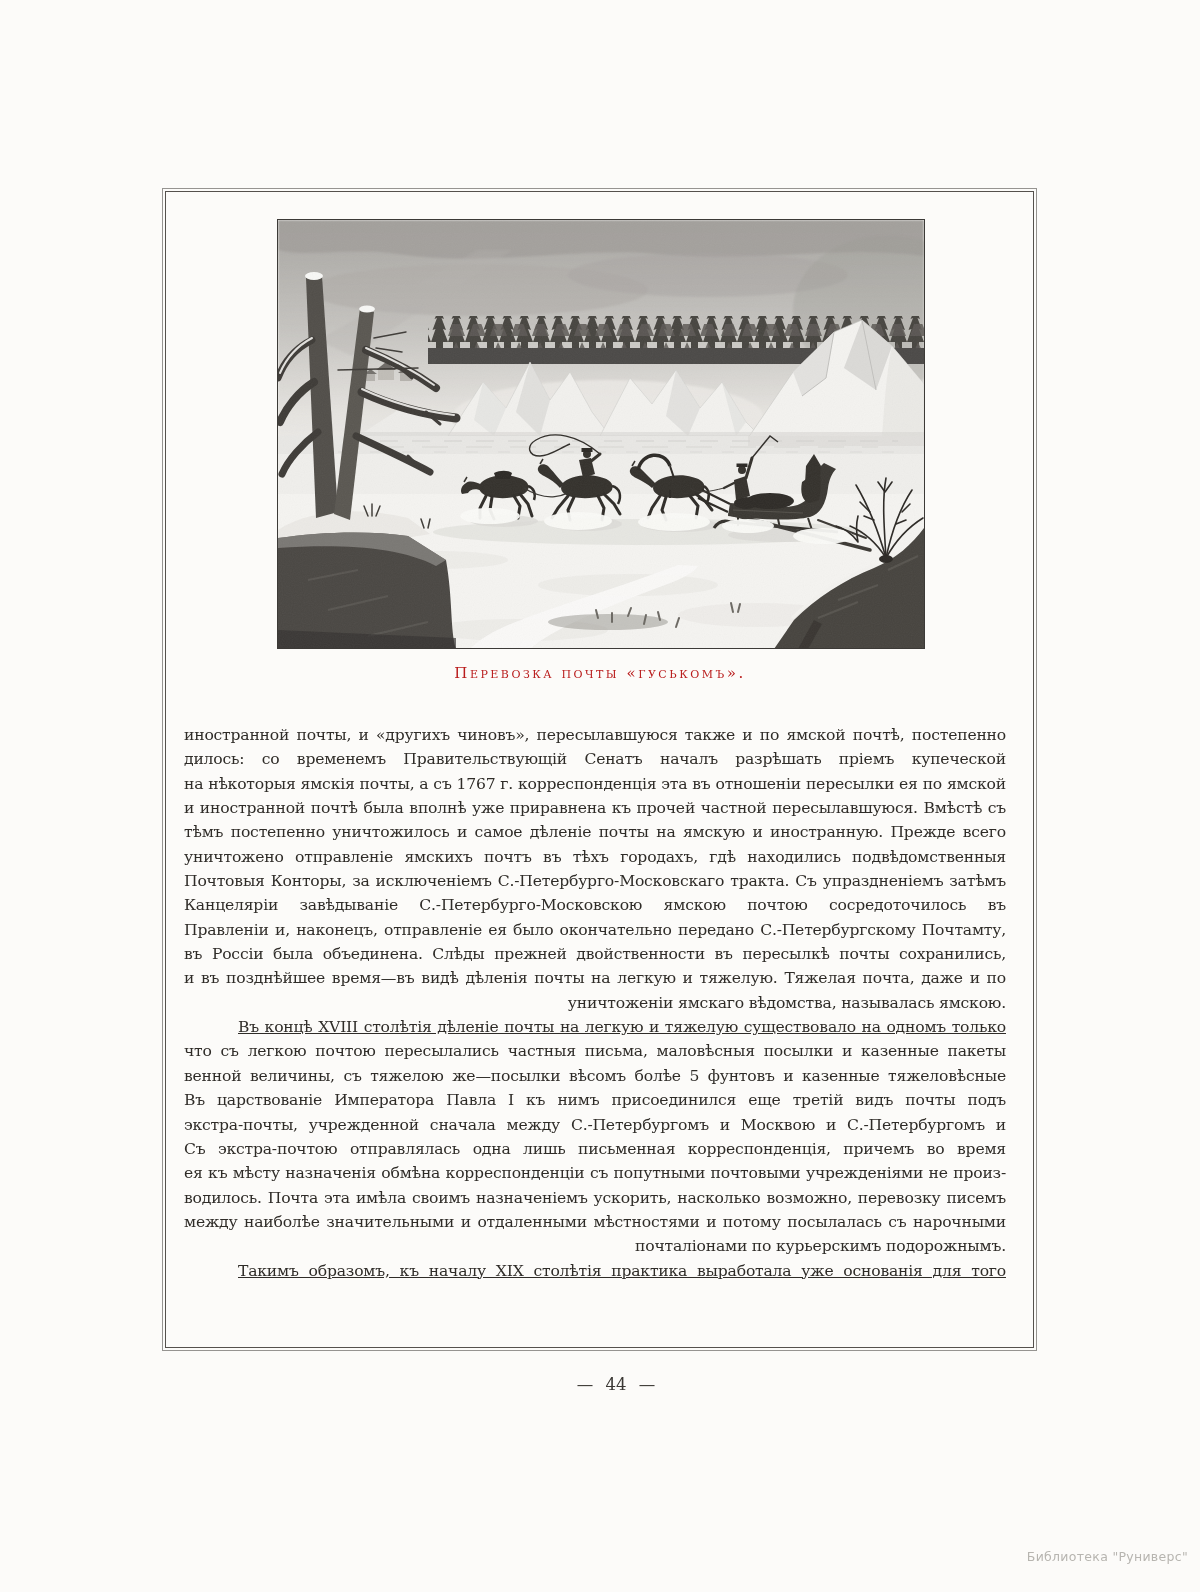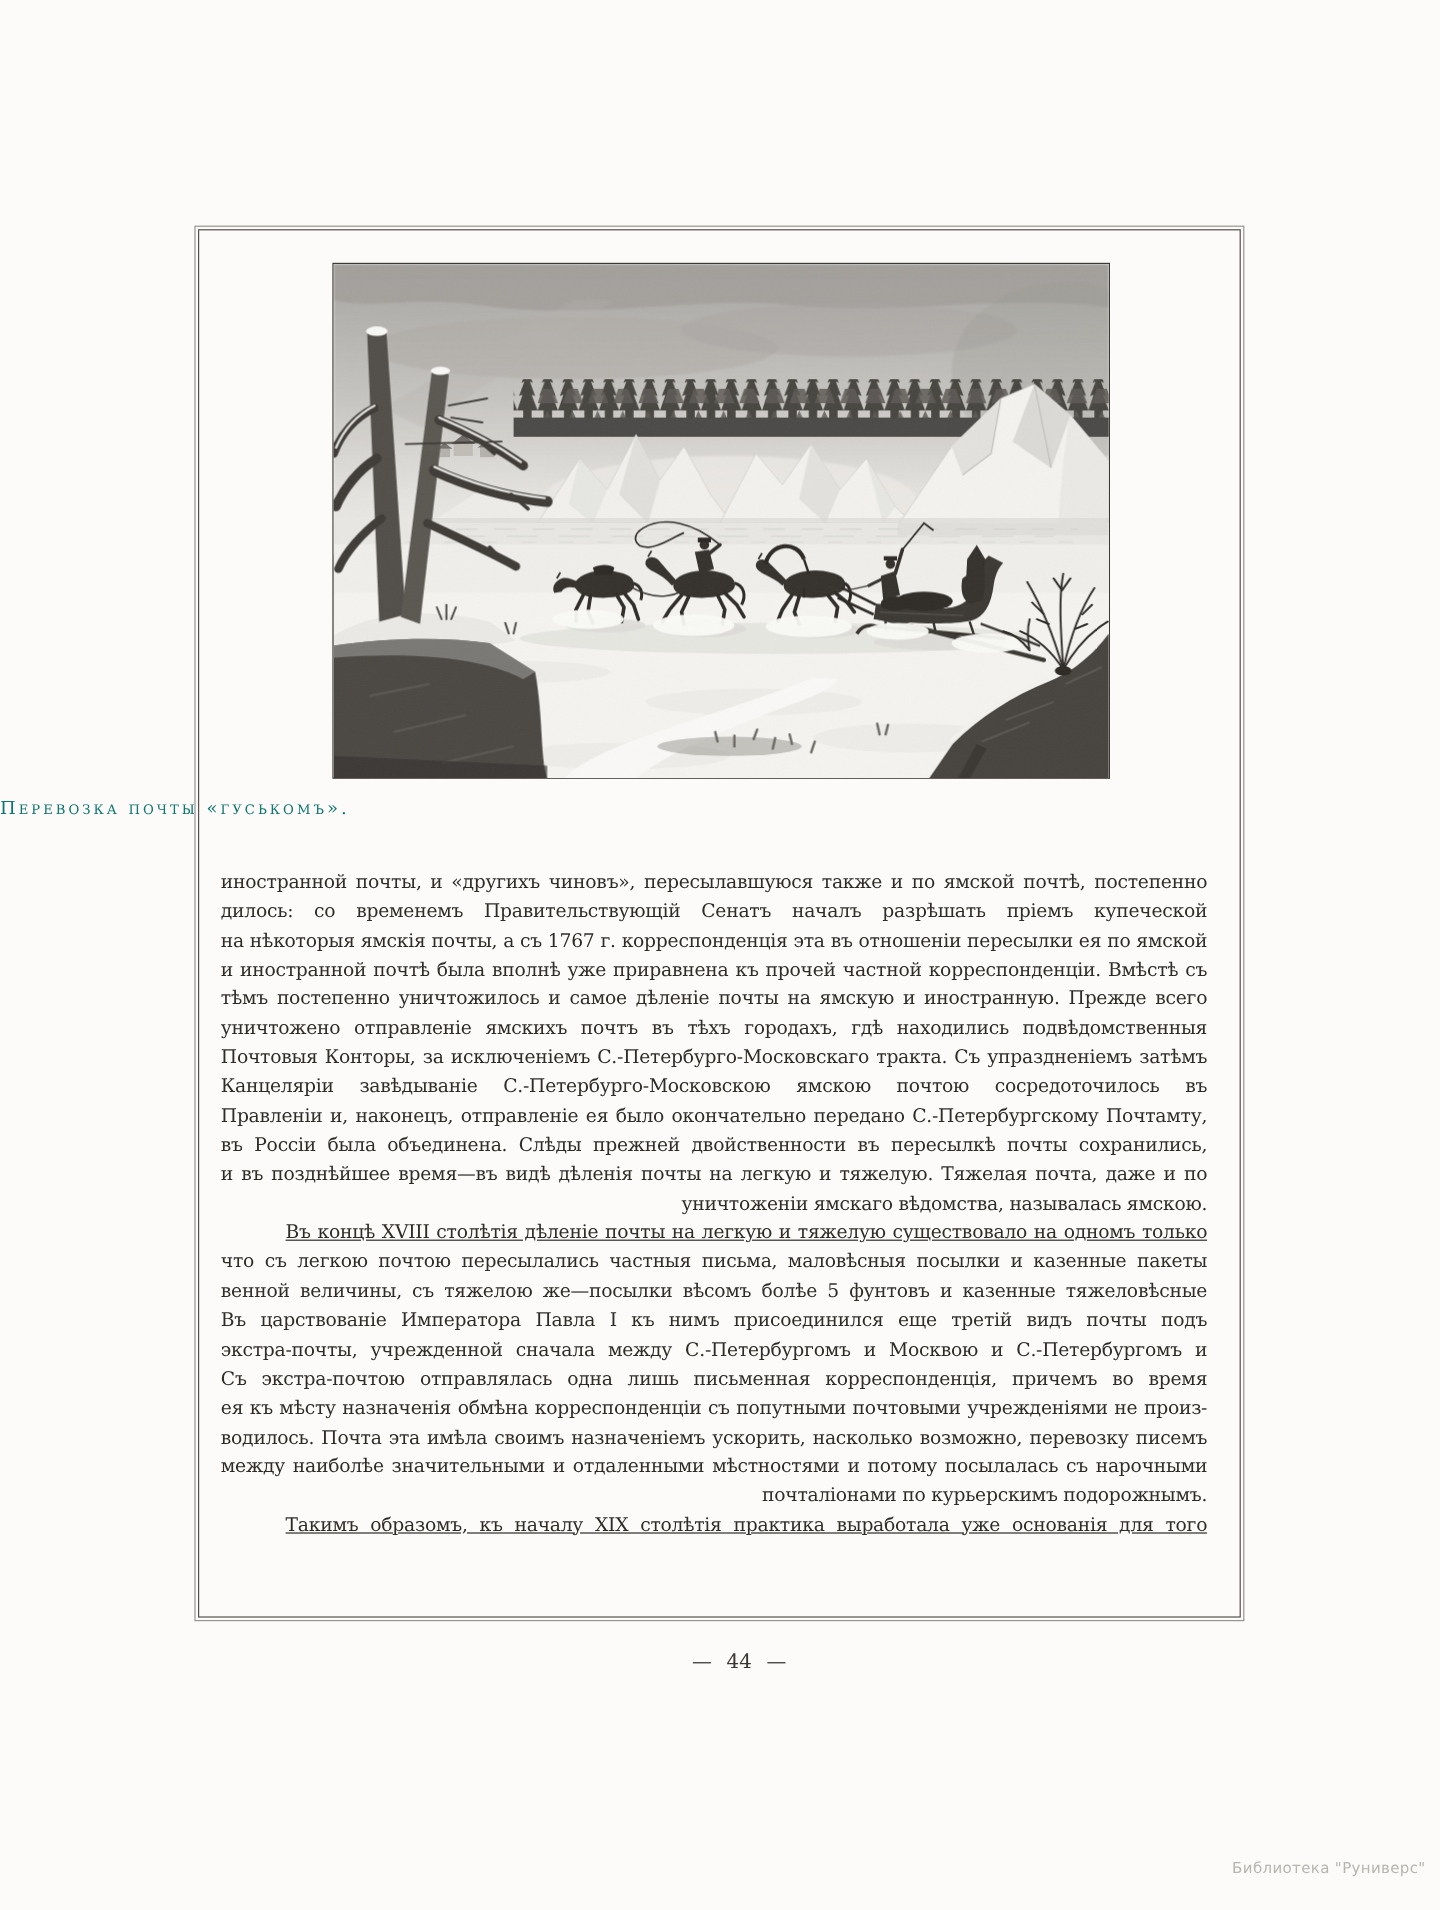--- a/index.html
+++ b/index.html
@@ -4,22 +4,22 @@
 <style>
   html,body{margin:0;padding:0;background:#ffffff;}
   .page{position:relative;width:1200px;height:1592px;background:#fcfbf9;overflow:hidden;
         font-family:"DejaVu Serif", serif;color:#2f2c28;}
   .outer-frame{position:absolute;left:162px;top:188px;width:873px;height:1161px;
         border:1px solid #969491;background:transparent;}
   .inner-frame{position:absolute;left:2px;top:2px;right:2px;bottom:2px;border:1px solid #55514d;}
   .plate{position:absolute;left:277px;top:219px;width:646px;height:428px;border:1px solid #3c3a37;
         background:#f5f4f1;}
   .plate svg{display:block;}
-  .caption{position:absolute;left:0;top:664px;width:1200px;text-align:left;
-        font-size:15px;letter-spacing:2.5px;font-variant:small-caps;color:#0f766e;}
+  .caption{position:absolute;left:0;top:664px;width:1200px;text-align:center;
+        font-size:15px;letter-spacing:2.5px;font-variant:small-caps;color:#b91c1c;}
   .body-text{position:absolute;left:184px;top:723px;width:822px;}
   .tl{height:24.35px;line-height:24.35px;font-size:15.6px;letter-spacing:-0.2px;
         white-space:nowrap;overflow:hidden;color:#2f2c28;text-align:right;}
   .tl.j{white-space:normal;text-align:justify;text-align-last:justify;}
   .tl.ind{text-indent:54px;text-decoration:underline;}
   .page-number{position:absolute;left:0;top:1375px;width:1200px;text-align:center;
         font-size:16.5px;word-spacing:7px;color:#3b3834;padding-left:16px;}
   .watermark{position:absolute;right:12px;top:1549px;font-family:"DejaVu Sans", sans-serif;
         font-size:12.5px;letter-spacing:0.3px;color:#b7b5b0;}
 </style>
@@ -285,21 +285,21 @@
       <rect x="0" y="0" width="646" height="428" filter="url(#grain)"></rect>
     </svg>
   </div>
 
   <div class="caption">Перевозка почты «гуськомъ».</div>
 
   <div class="body-text">
       <div class="tl j">иностранной почты, и «другихъ чиновъ», пересылавшуюся также и по ямской почтѣ, постепенно изгла-</div>
       <div class="tl j">дилось: со временемъ Правительствующій Сенатъ началъ разрѣшать пріемъ купеческой корреспонденціи</div>
       <div class="tl j">на нѣкоторыя ямскія почты, а съ 1767 г. корреспонденція эта въ отношеніи пересылки ея по ямской</div>
-      <div class="tl j">и иностранной почтѣ была вполнѣ уже приравнена къ прочей частной корреспонденціи. Вмѣстѣ съ</div>
+      <div class="tl j">и иностранной почтѣ была вполнѣ уже приравнена къ прочей частной пересылавшуюся. Вмѣстѣ съ</div>
       <div class="tl j">тѣмъ постепенно уничтожилось и самое дѣленіе почты на ямскую и иностранную. Прежде всего было</div>
       <div class="tl j">уничтожено отправленіе ямскихъ почтъ въ тѣхъ городахъ, гдѣ находились подвѣдомственныя Почтамтамъ</div>
       <div class="tl j">Почтовыя Конторы, за исключеніемъ С.-Петербурго-Московскаго тракта. Съ упраздненіемъ затѣмъ Ямской</div>
       <div class="tl j">Канцеляріи завѣдываніе С.-Петербурго-Московскою ямскою почтою сосредоточилось въ Губернскомъ</div>
       <div class="tl j">Правленіи и, наконецъ, отправленіе ея было окончательно передано С.-Петербургскому Почтамту, въ</div>
       <div class="tl j">въ Россіи была объединена. Слѣды прежней двойственности въ пересылкѣ почты сохранились, однако,</div>
       <div class="tl j">и въ позднѣйшее время—въ видѣ дѣленія почты на легкую и тяжелую. Тяжелая почта, даже и по</div>
       <div class="tl">уничтоженіи ямскаго вѣдомства, называлась ямскою.</div>
       <div class="tl j ind">Въ концѣ XVIII столѣтія дѣленіе почты на легкую и тяжелую существовало на одномъ только</div>
       <div class="tl j">что съ легкою почтою пересылались частныя письма, маловѣсныя посылки и казенные пакеты обыкно-</div>

